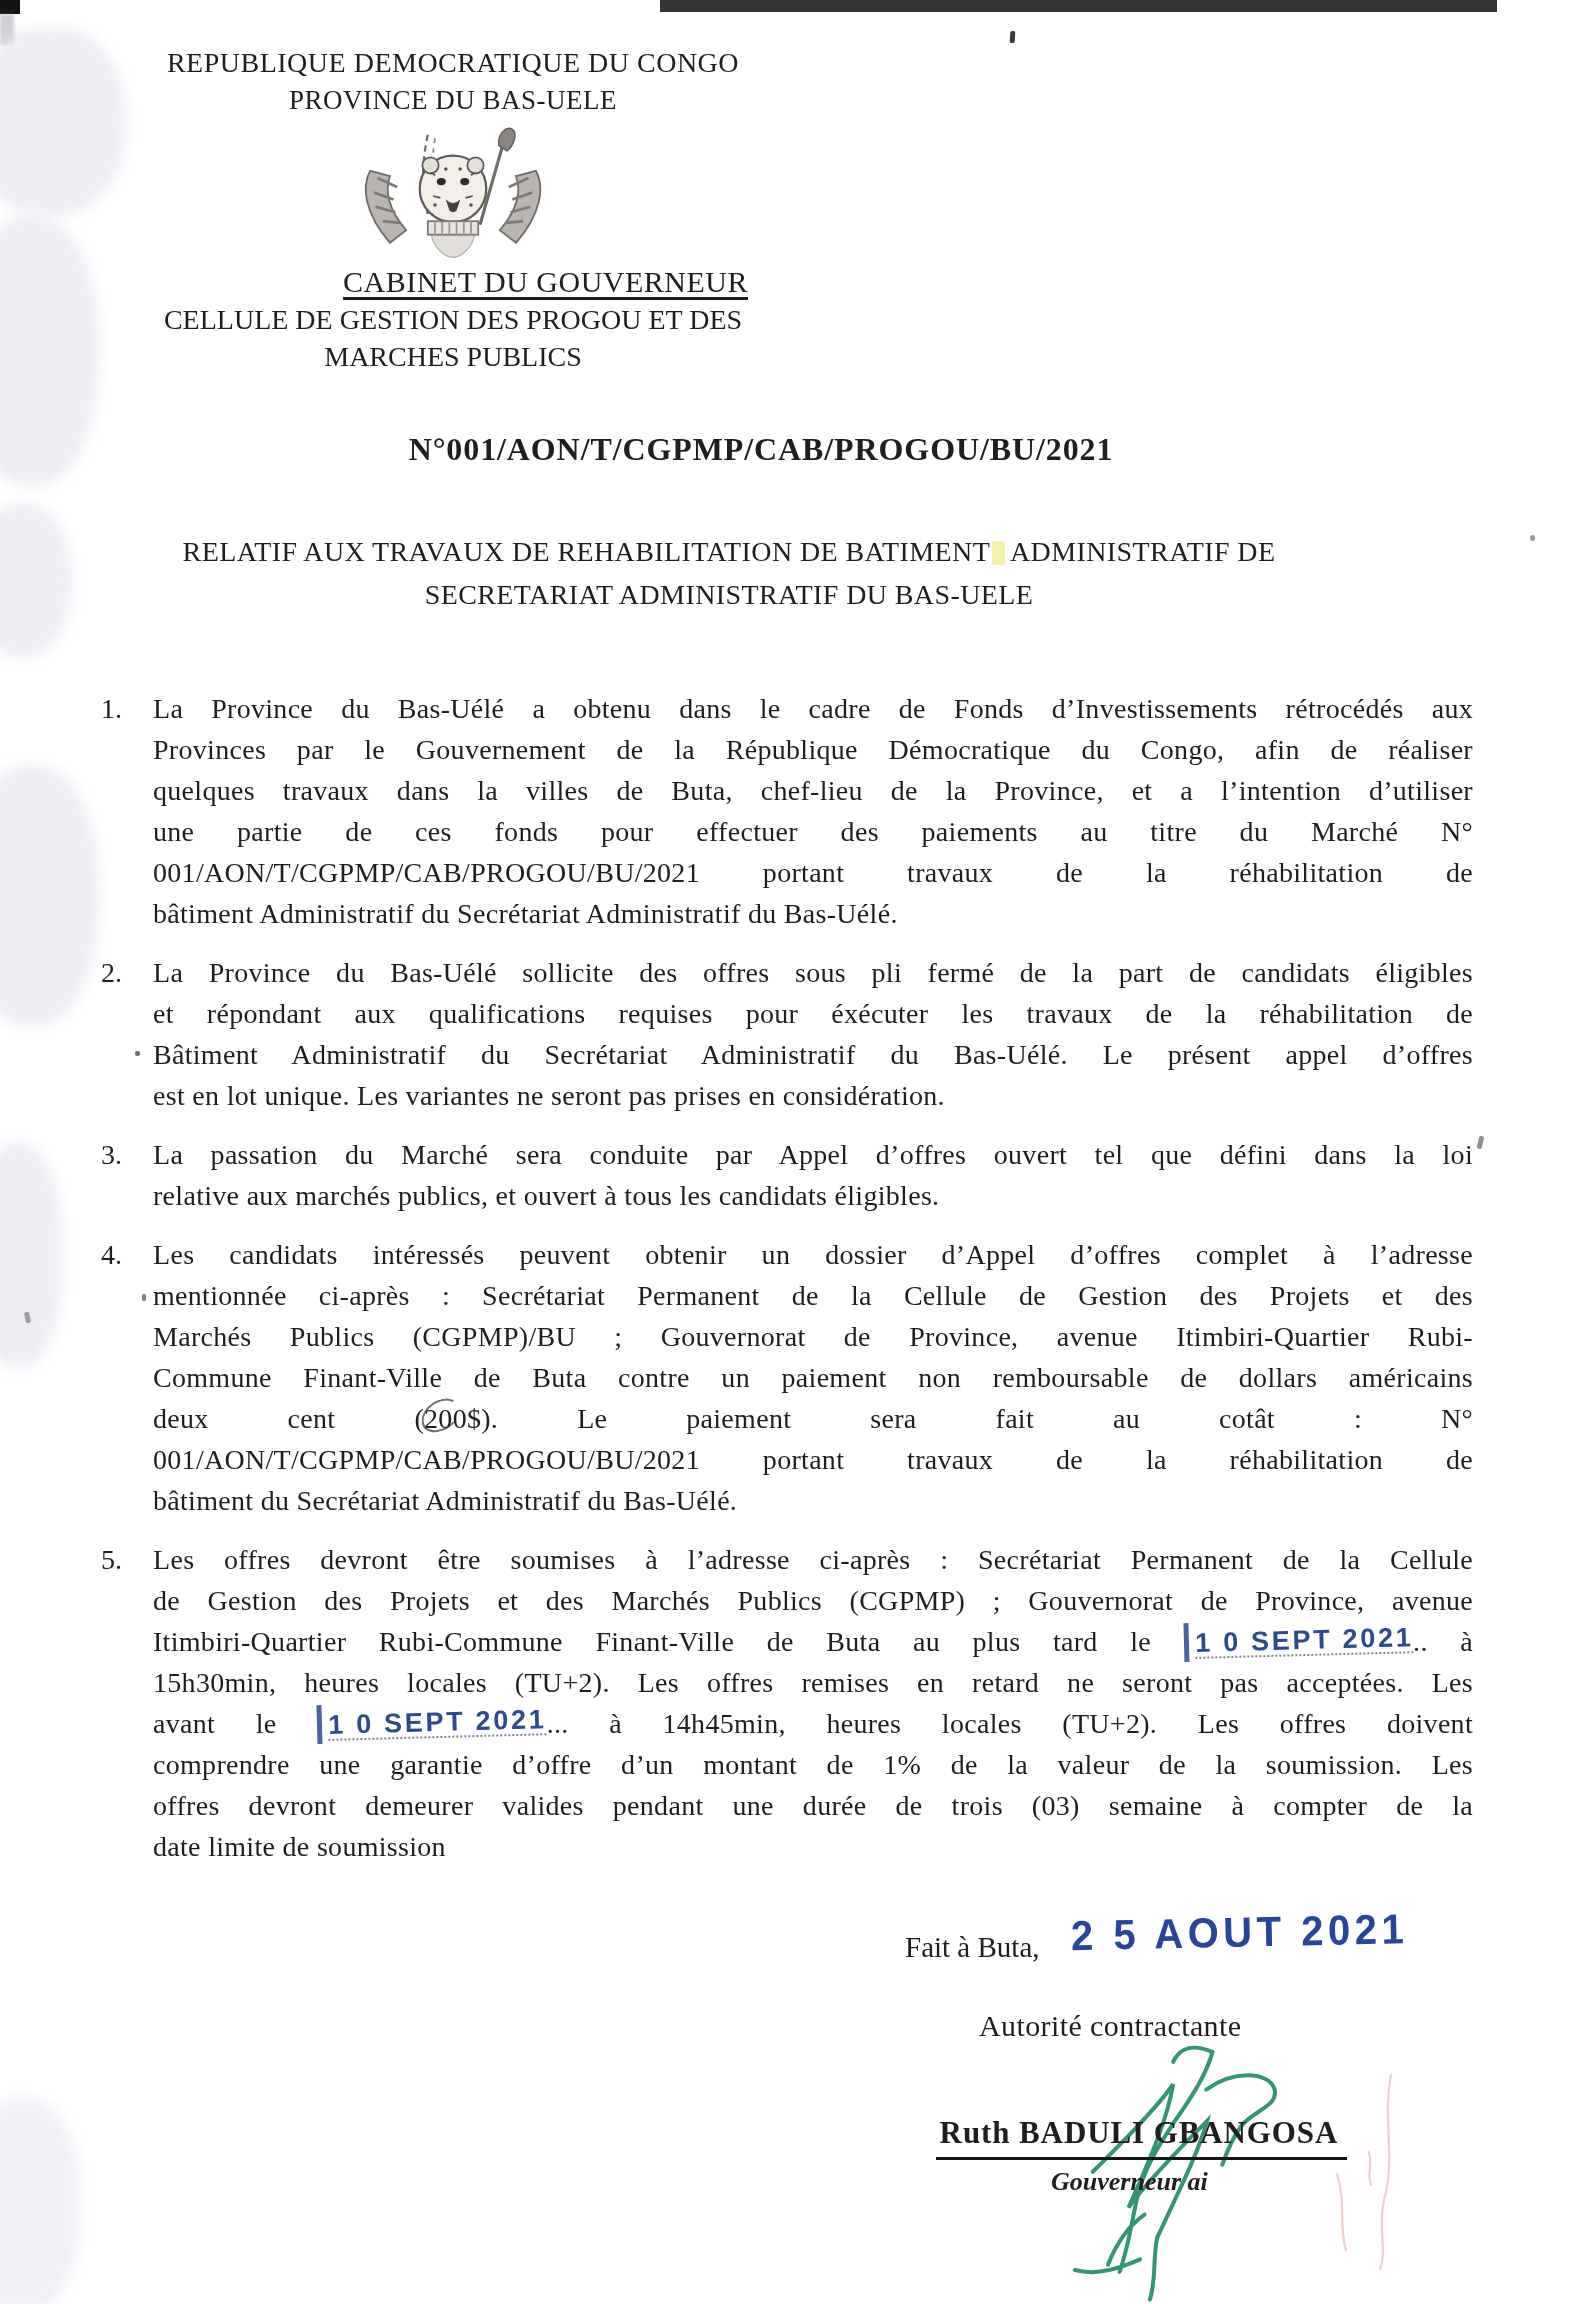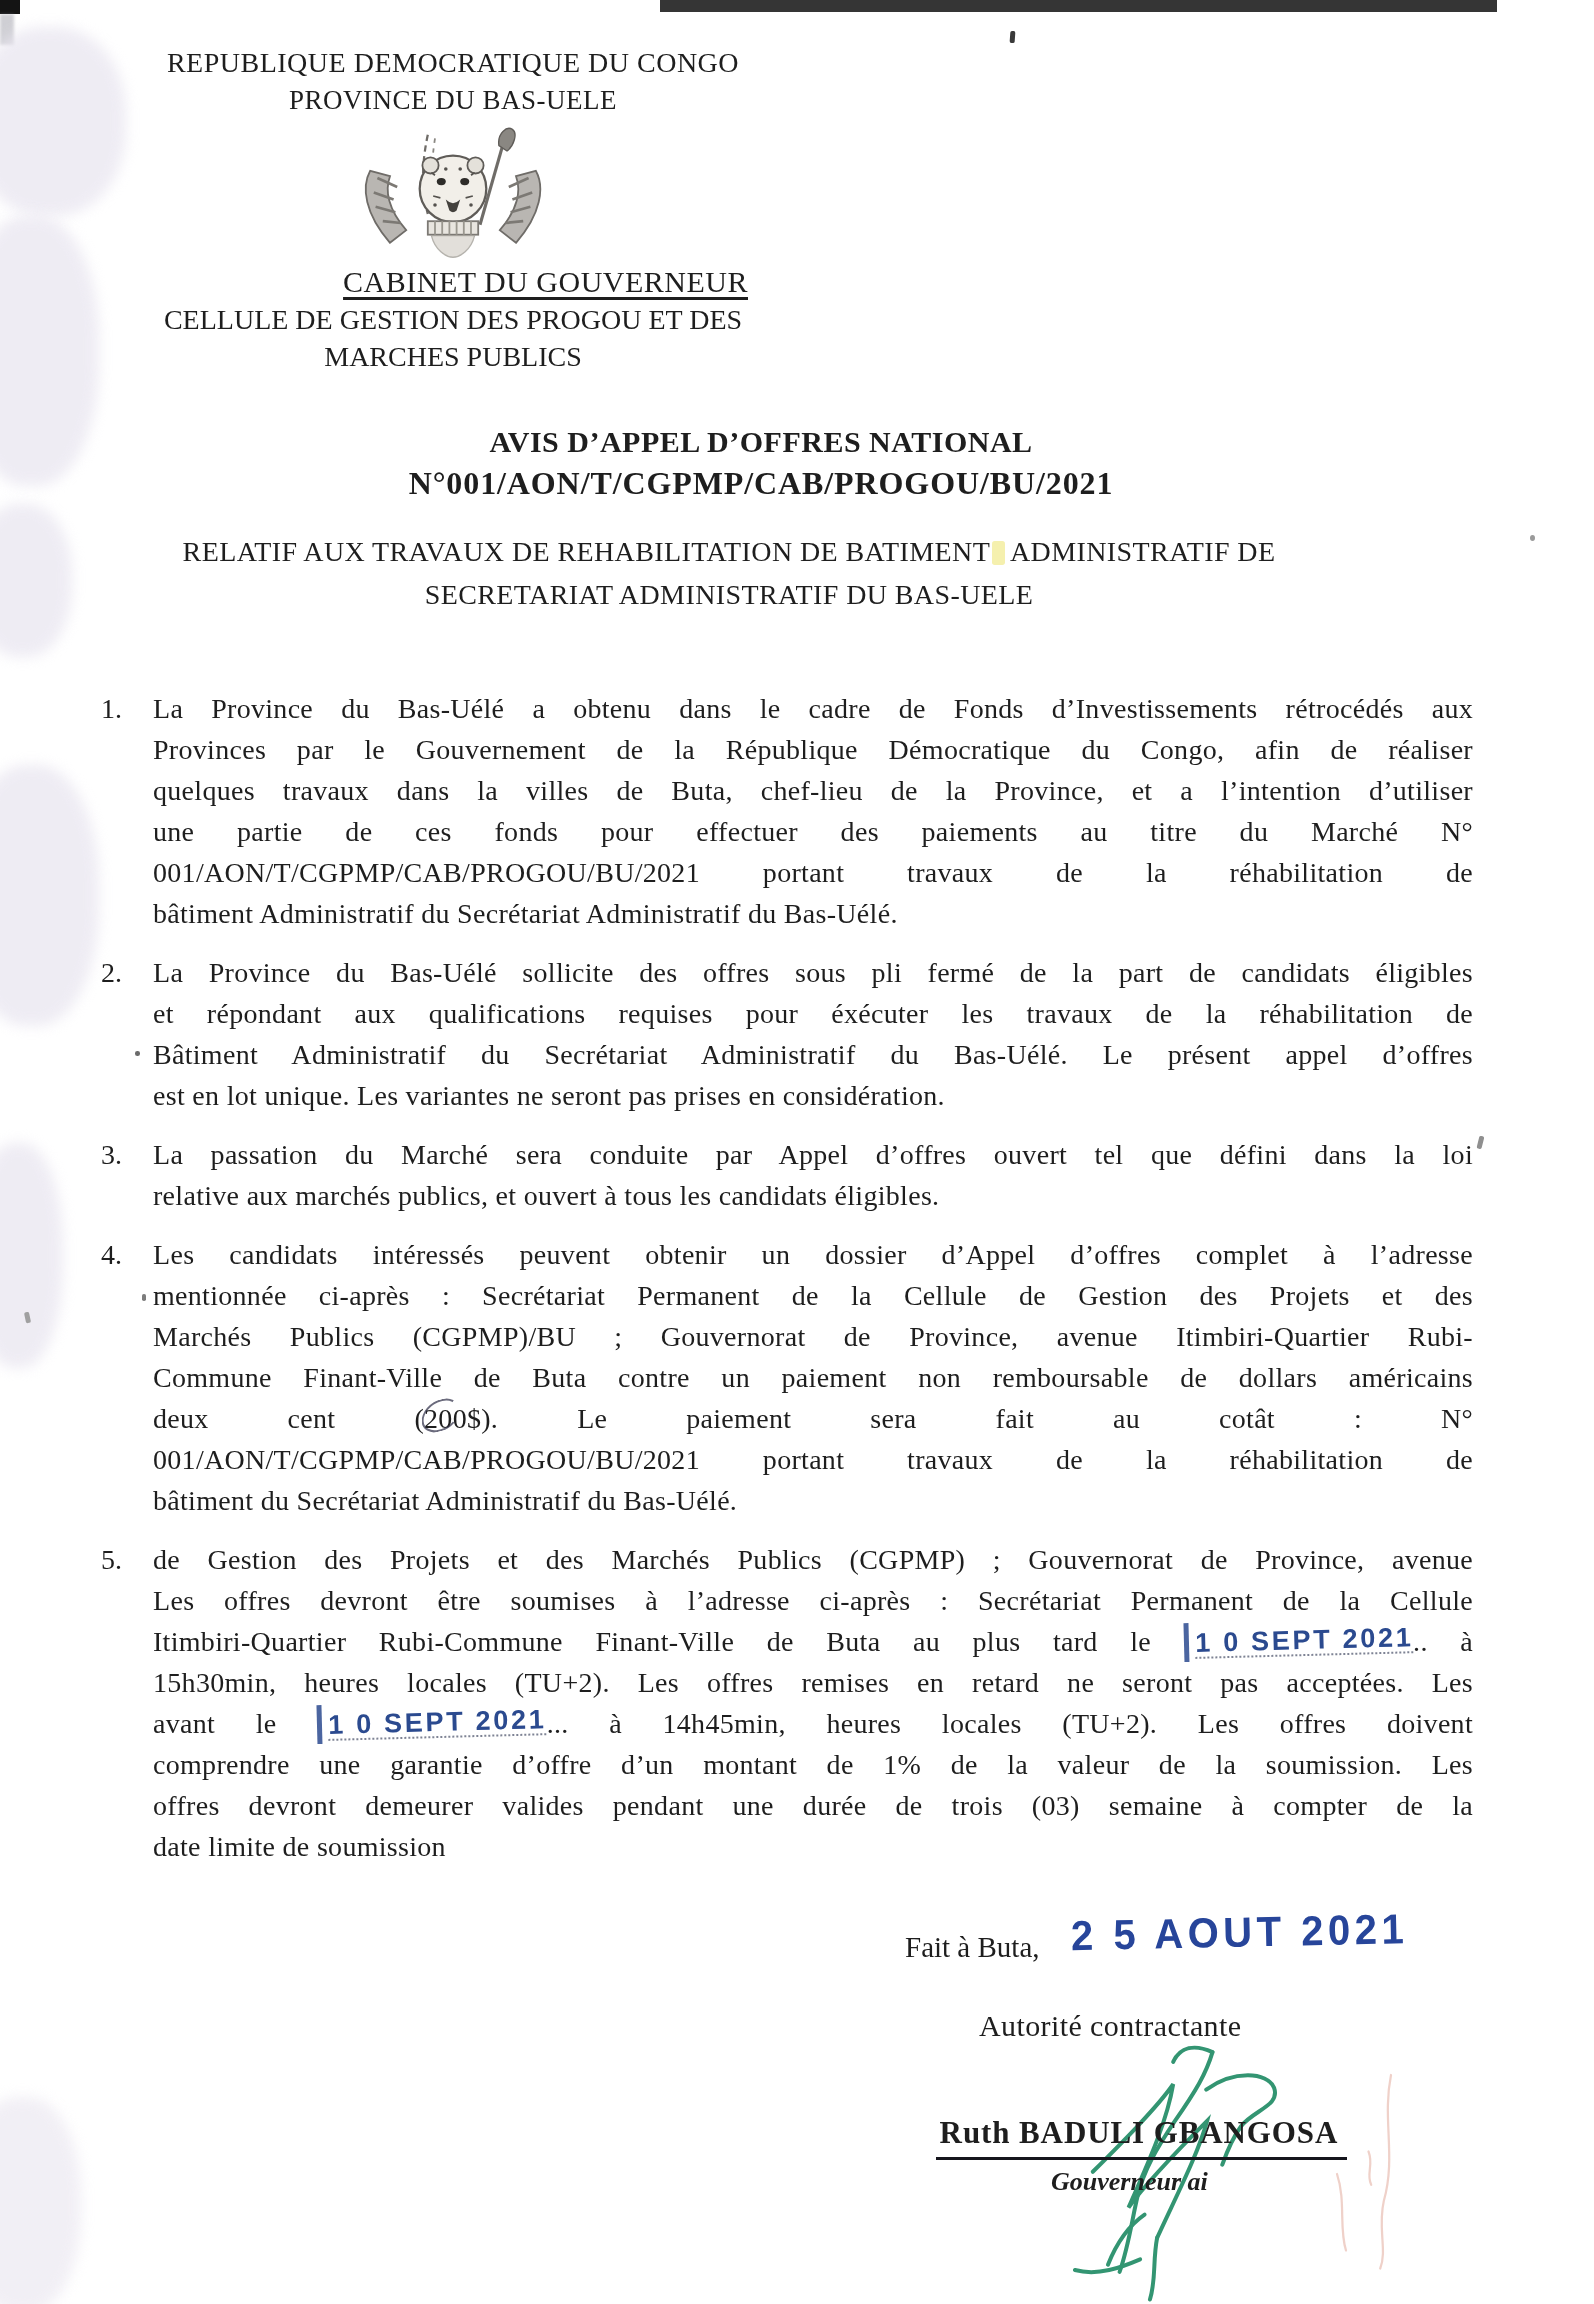--- a/index.html
+++ b/index.html
@@ -122,21 +122,20 @@
       <rect x="92" y="108" width="56" height="15" fill="#e8e5df" stroke="#7c7974" stroke-width="2"></rect>
       <path d="M100,108 v15 M108,108 v15 M116,108 v15 M124,108 v15 M132,108 v15 M140,108 v15" stroke="#9a978f" stroke-width="2"></path>
       <path d="M96,124 C100,140 112,148 120,148 C128,148 140,140 144,124 Z" fill="#dcd8d1" stroke="#a3a099" stroke-width="1.5" opacity=".8"></path>
     </svg>
     <div class="cabinet">CABINET DU GOUVERNEUR</div>
     <div class="cellule">CELLULE DE GESTION DES PROGOU ET DES</div>
     <div class="marches">MARCHES PUBLICS</div>
   </div>
 
   <div class="title-block">
-    <div class="t1">AVIS D’APPEL D’OFFRES NATIONAL</div>
     <div class="t2">N°001/AON/T/CGPMP/CAB/PROGOU/BU/2021</div>
   </div>
   <div class="subject">
     <div class="l1"><span>RELATIF AUX TRAVAUX DE REHABILITATION DE BATIMENT</span><span class="ymark"></span><span>ADMINISTRATIF DE</span></div>
     <div class="l2">SECRETARIAT ADMINISTRATIF DU BAS-UELE</div>
   </div>
 
   <div class="body">
 
     <div class="para">
@@ -178,22 +177,22 @@
         <div class="ln">Commune Finant-Ville de Buta contre un paiement non remboursable de dollars américains</div>
         <div class="ln"><span>deux cent (</span><span class="scribbled">200$</span><span>). Le paiement sera fait au cotât : N°</span></div>
         <div class="ln">001/AON/T/CGPMP/CAB/PROGOU/BU/2021 portant travaux de la réhabilitation de</div>
         <div class="ln last">bâtiment du Secrétariat Administratif du Bas-Uélé.</div>
       </div>
     </div>
 
     <div class="para">
       <div class="num">5.</div>
       <div class="lines">
+        <div class="ln">Les offres devront être soumises à l’adresse ci-après : Secrétariat Permanent de la Cellule</div>
         <div class="ln">de Gestion des Projets et des Marchés Publics (CGPMP) ; Gouvernorat de Province, avenue</div>
-        <div class="ln">Les offres devront être soumises à l’adresse ci-après : Secrétariat Permanent de la Cellule</div>
         <div class="ln"><span>Itimbiri-Quartier Rubi-Commune Finant-Ville de Buta au plus tard le </span><span class="stamp">1 0 SEPT 2021</span><span>.. à</span></div>
         <div class="ln">15h30min, heures locales (TU+2). Les offres remises en retard ne seront pas acceptées. Les</div>
         <div class="ln"><span>avant le </span><span class="stamp">1 0 SEPT 2021</span><span>... à 14h45min, heures locales (TU+2). Les offres doivent</span></div>
         <div class="ln">comprendre une garantie d’offre d’un montant de 1% de la valeur de la soumission. Les</div>
         <div class="ln">offres devront demeurer valides pendant une durée de trois (03) semaine à compter de la</div>
         <div class="ln last">date limite de soumission</div>
       </div>
     </div>
 
   </div>

